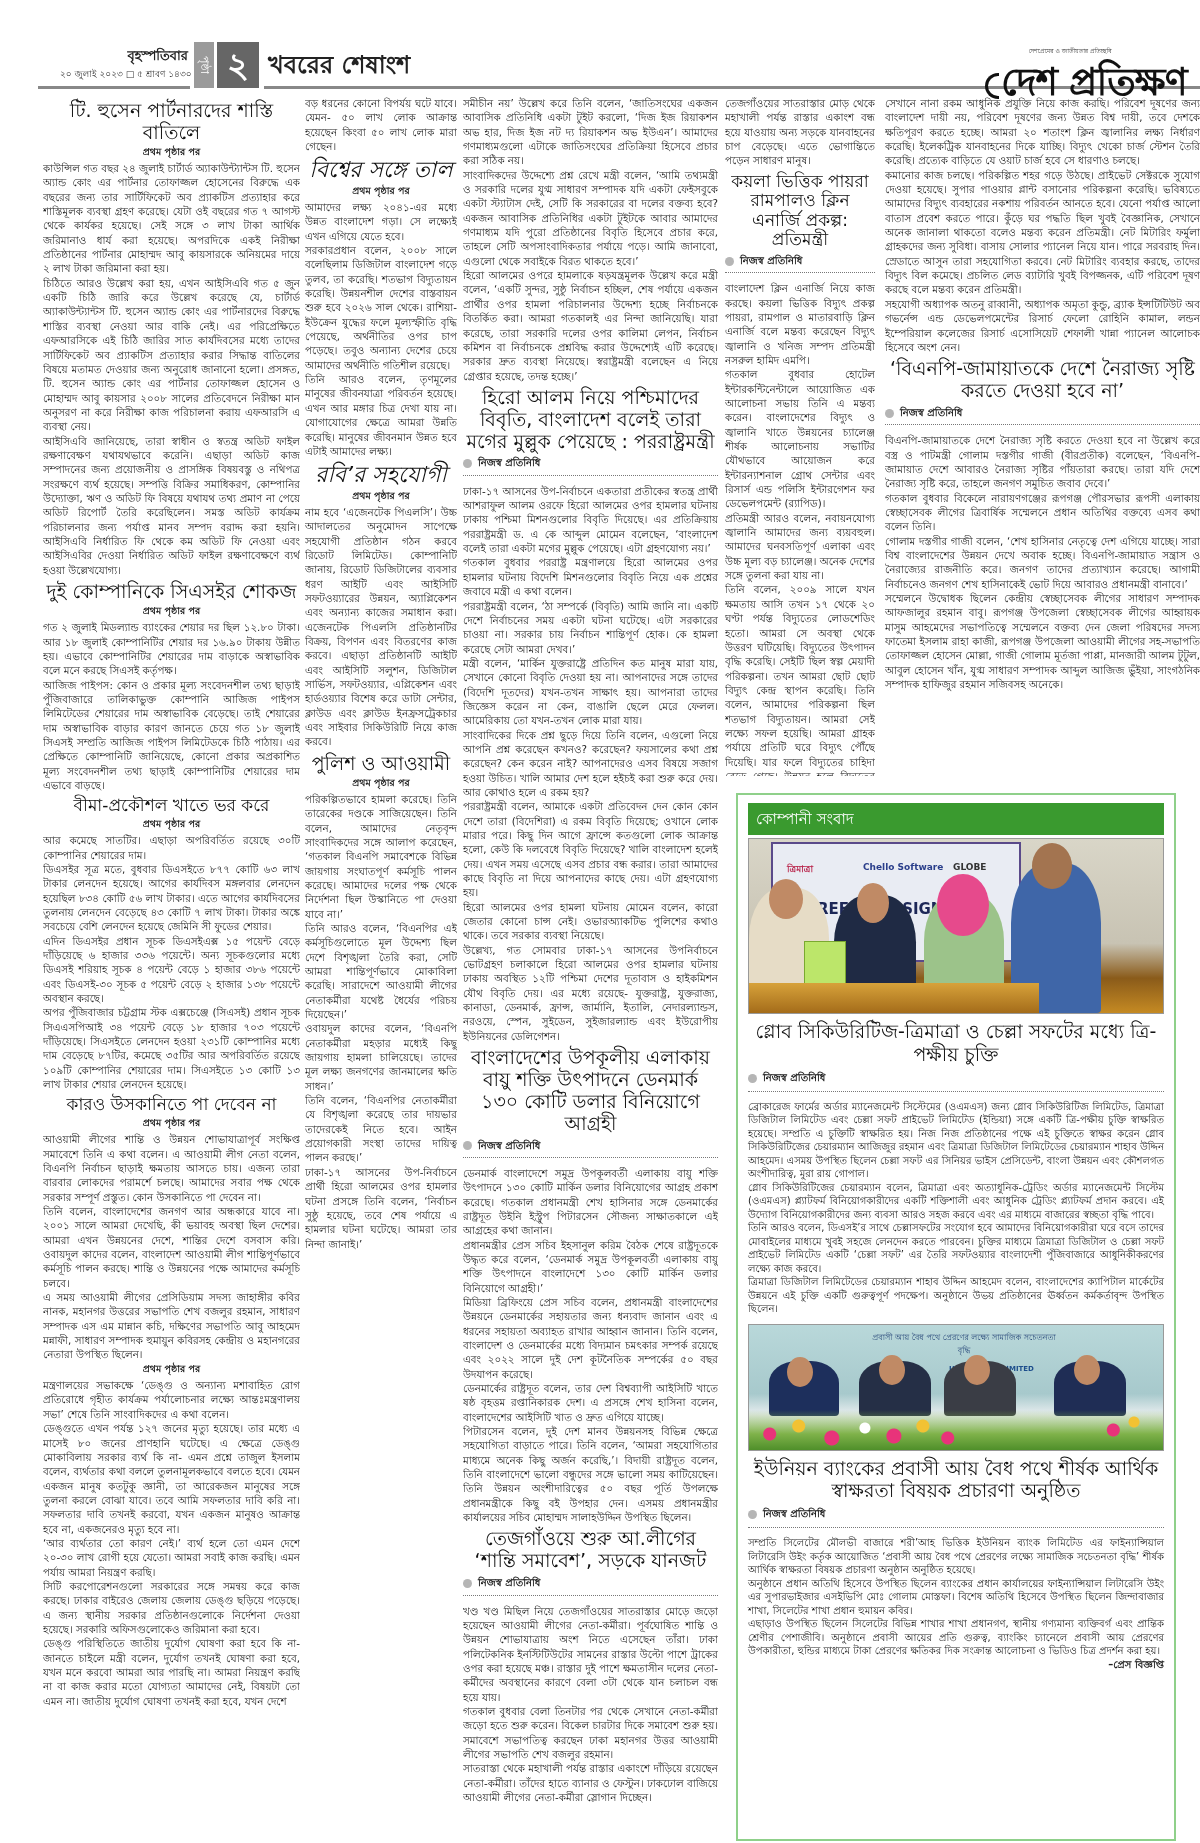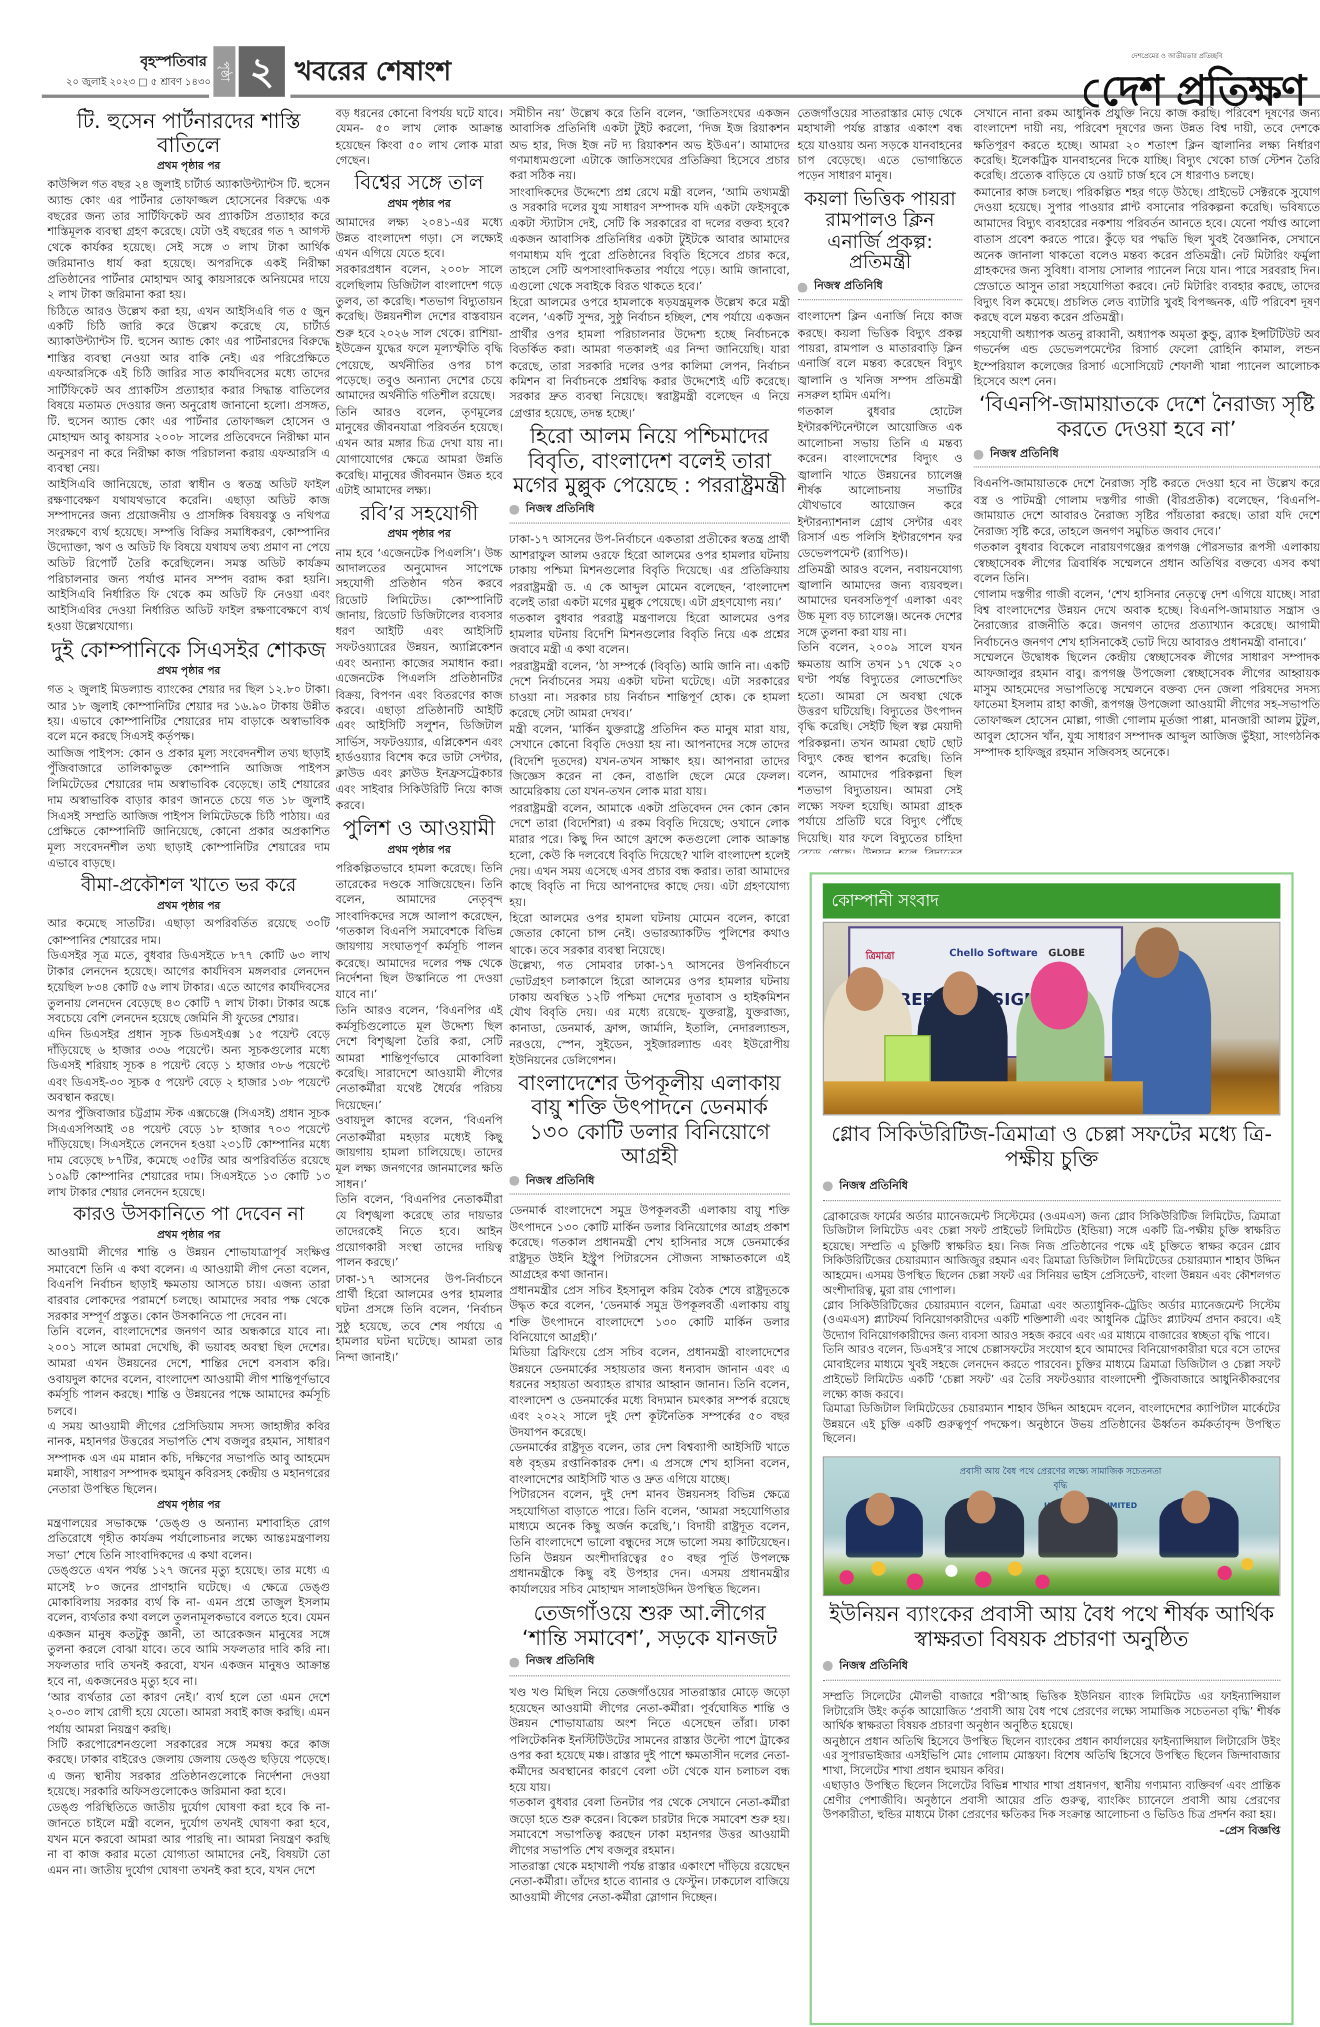--- a/index.html
+++ b/index.html
@@ -24,21 +24,21 @@
   .c1 { left: 43px; width: 257px; height: 1680px; }
   .c2 { left: 305px; width: 152px; height: 1730px; }
   .c3 { left: 463px; width: 255px; height: 1740px; }
   .c45 { left: 725px; width: 475px; height: 760px; }
   .c4 { position: absolute; left: 0; top: 0; width: 150px; height: 680px; overflow: hidden; }
   .c5 { position: absolute; left: 160px; top: 0; width: 315px; height: 760px; overflow: hidden; }
 
   .headline { font-family: "DejaVu Sans", sans-serif; font-weight: normal; text-align: center; color: #111; line-height: 1.15; margin: 4px 0 1px; }
   .h-lg { font-size: 19px; }
   .h-md { font-size: 17px; }
-  .h-xl { font-size: 18px; }
+  .h-xl { font-size: 22px; font-style: italic; }
   .kicker { text-align: center; font-size: 9.5px; font-weight: bold; margin-bottom: 2px; }
   .byline { font-size: 10px; font-weight: bold; margin: 4px 0 4px; display: flex; align-items: center; }
   .dot { display: inline-block; width: 9px; height: 9px; border-radius: 50%; background: #b5b5b5; margin-right: 6px; }
   .dotted { border-top: 1px dotted #777; margin: 4px 0 8px; }
   p.para { margin: 0; text-indent: 0; }
   .source { text-align: right; font-weight: bold; }
 
   
   .cbox { position: absolute; left: 736px; top: 793px; width: 440px; height: 1048px; border: 2px solid #8fd08a; padding: 8px 10px; background: #fff; }
   .cbox-head { background: #3a9a2f; color: #fff; font-size: 15px; padding: 4px 8px; height: 32px; margin-bottom: 3px; }
@@ -155,20 +155,21 @@
     <h2 class="headline h-lg">হিরো আলম নিয়ে পশ্চিমাদের বিবৃতি, বাংলাদেশ বলেই তারা মগের মুল্লুক পেয়েছে : পররাষ্ট্রমন্ত্রী</h2>
     <div class="byline">
         <span class="dot"></span>
         <span>নিজস্ব প্রতিনিধি</span>
       </div>
     <div class="dotted"></div>
     <p class="para">ঢাকা-১৭ আসনের উপ-নির্বাচনে একতারা প্রতীকের স্বতন্ত্র প্রার্থী আশরাফুল আলম ওরফে হিরো আলমের ওপর হামলার ঘটনায় ঢাকায় পশ্চিমা মিশনগুলোর বিবৃতি দিয়েছে। এর প্রতিক্রিয়ায় পররাষ্ট্রমন্ত্রী ড. এ কে আব্দুল মোমেন বলেছেন, ‘বাংলাদেশ বলেই তারা একটা মগের মুল্লুক পেয়েছে। এটা গ্রহণযোগ্য নয়।’</p>
     <p class="para">গতকাল বুধবার পররাষ্ট্র মন্ত্রণালয়ে হিরো আলমের ওপর হামলার ঘটনায় বিদেশি মিশনগুলোর বিবৃতি নিয়ে এক প্রশ্নের জবাবে মন্ত্রী এ কথা বলেন।</p>
     <p class="para">পররাষ্ট্রমন্ত্রী বলেন, ‘ঠা সম্পর্কে (বিবৃতি) আমি জানি না। একটি দেশে নির্বাচনের সময় একটা ঘটনা ঘটেছে। এটা সরকারের চাওয়া না। সরকার চায় নির্বাচন শান্তিপূর্ণ হোক। কে হামলা করেছে সেটা আমরা দেখব।’</p>
     <p class="para">মন্ত্রী বলেন, ‘মার্কিন যুক্তরাষ্ট্রে প্রতিদিন কত মানুষ মারা যায়, সেখানে কোনো বিবৃতি দেওয়া হয় না। আপনাদের সঙ্গে তাদের (বিদেশি দূতদের) যখন-তখন সাক্ষাৎ হয়। আপনারা তাদের জিজ্ঞেস করেন না কেন, বাঙালি ছেলে মেরে ফেলল। আমেরিকায় তো যখন-তখন লোক মারা যায়।</p>
+    <p class="para">সাংবাদিকের দিকে প্রশ্ন ছুড়ে দিয়ে তিনি বলেন, এগুলো নিয়ে আপনি প্রশ্ন করেছেন কখনও? করেছেন? ফয়সালের কথা প্রশ্ন করেছেন? কেন করেন নাই? আপনাদেরও এসব বিষয়ে সজাগ হওয়া উচিত। খালি আমার দেশ হলে হইচই করা শুরু করে দেয়। আর কোথাও হলে এ রকম হয়?</p>
     <p class="para">পররাষ্ট্রমন্ত্রী বলেন, আমাকে একটা প্রতিবেদন দেন কোন কোন দেশে তারা (বিদেশিরা) এ রকম বিবৃতি দিয়েছে; ওখানে লোক মারার পরে। কিছু দিন আগে ফ্রান্সে কতগুলো লোক আক্রান্ত হলো, কেউ কি দলবেধে বিবৃতি দিয়েছে? খালি বাংলাদেশ হলেই দেয়। এখন সময় এসেছে এসব প্রচার বন্ধ করার। তারা আমাদের কাছে বিবৃতি না দিয়ে আপনাদের কাছে দেয়। এটা গ্রহণযোগ্য হয়।</p>
     <p class="para">হিরো আলমের ওপর হামলা ঘটনায় মোমেন বলেন, কারো জেতার কোনো চান্স নেই। ওভারঅ্যাকটিভ পুলিশের কথাও থাকে। তবে সরকার ব্যবস্থা নিয়েছে।</p>
     <p class="para">উল্লেখ্য, গত সোমবার ঢাকা-১৭ আসনের উপনির্বাচনে ভোটগ্রহণ চলাকালে হিরো আলমের ওপর হামলার ঘটনায় ঢাকায় অবস্থিত ১২টি পশ্চিমা দেশের দূতাবাস ও হাইকমিশন যৌথ বিবৃতি দেয়। এর মধ্যে রয়েছে- যুক্তরাষ্ট্র, যুক্তরাজ্য, কানাডা, ডেনমার্ক, ফ্রান্স, জার্মানি, ইতালি, নেদারল্যান্ডস, নরওয়ে, স্পেন, সুইডেন, সুইজারল্যান্ড এবং ইউরোপীয় ইউনিয়নের ডেলিগেশন।</p>
   </div>
   <div>
     <h2 class="headline h-lg">বাংলাদেশের উপকূলীয় এলাকায় বায়ু শক্তি উৎপাদনে ডেনমার্ক ১৩০ কোটি ডলার বিনিয়োগে আগ্রহী</h2>
     <div class="byline">
         <span class="dot"></span>
         <span>নিজস্ব প্রতিনিধি</span>
       </div>

